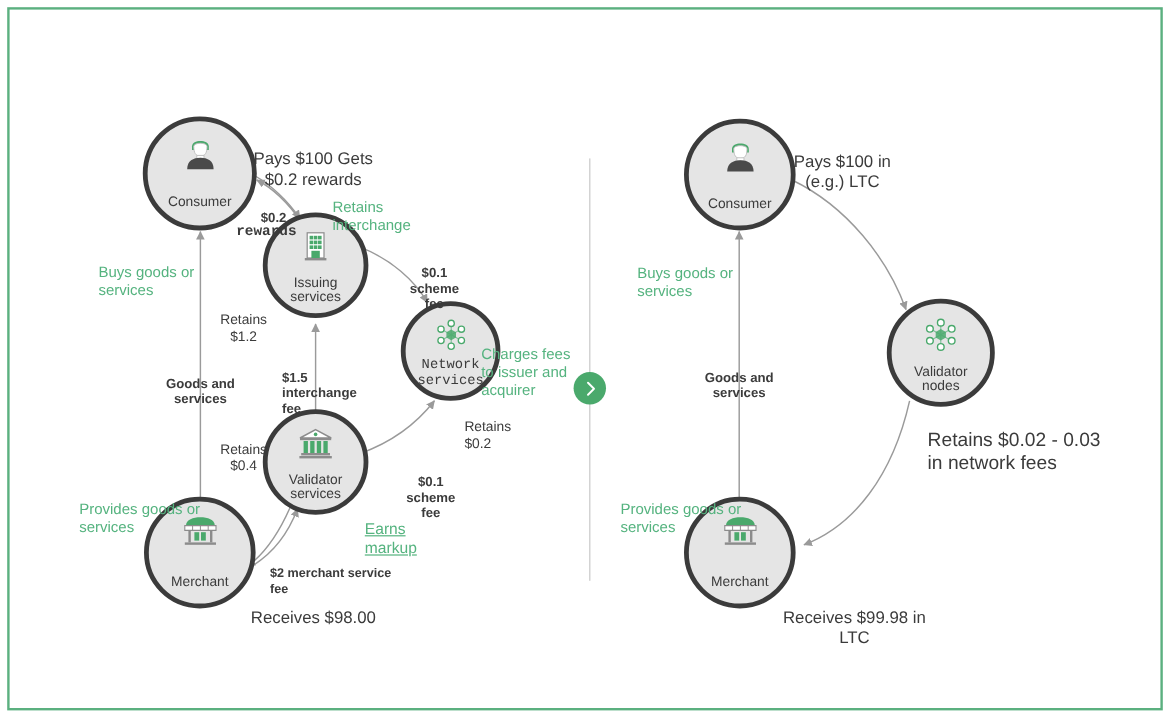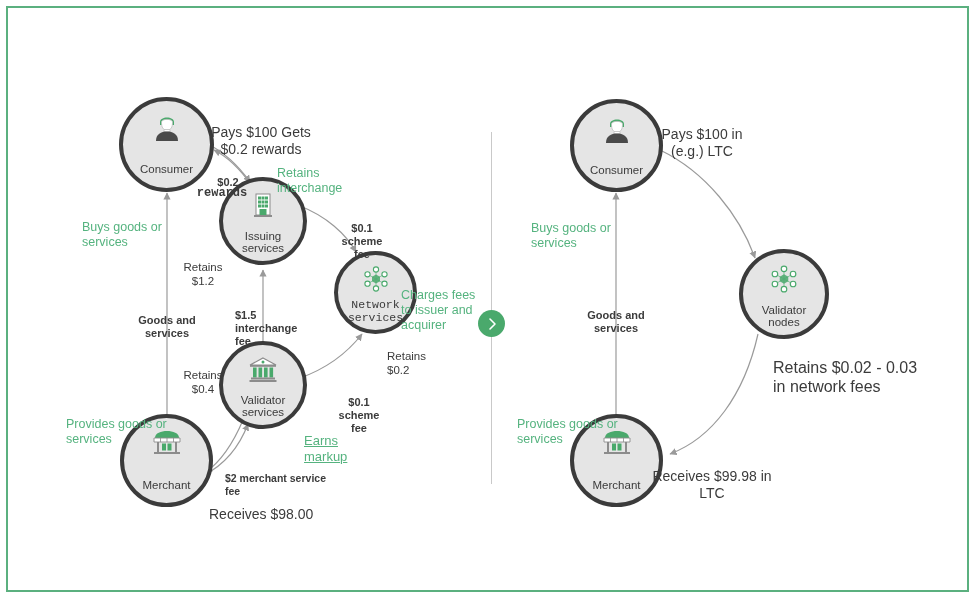--- a/index.html
+++ b/index.html
@@ -285,16 +285,16 @@
   <div class="lbl dark c" style="left:702px;top:98px;font-size:14px;">Pays $100 in
 (e.g.) LTC</div>
   <div class="lbl green l" style="left:531px;top:193px;font-size:12.5px;">Buys goods or
 services</div>
   <div class="lbl dark bold c" style="left:616px;top:281px;font-size:11px;">Goods and
 services</div>
   <div class="lbl dark l" style="left:773px;top:330px;font-size:16px;">Retains $0.02 - 0.03
 in network fees</div>
   <div class="lbl green l" style="left:517px;top:389px;font-size:12.5px;">Provides goods or
 services</div>
-  <div class="lbl dark c" style="left:712px;top:440px;font-size:14px;">Receives $99.98 in
+  <div class="lbl dark c" style="left:712px;top:478px;font-size:14px;">Receives $99.98 in
 LTC</div>
 
 </div>
 
 </body></html>

